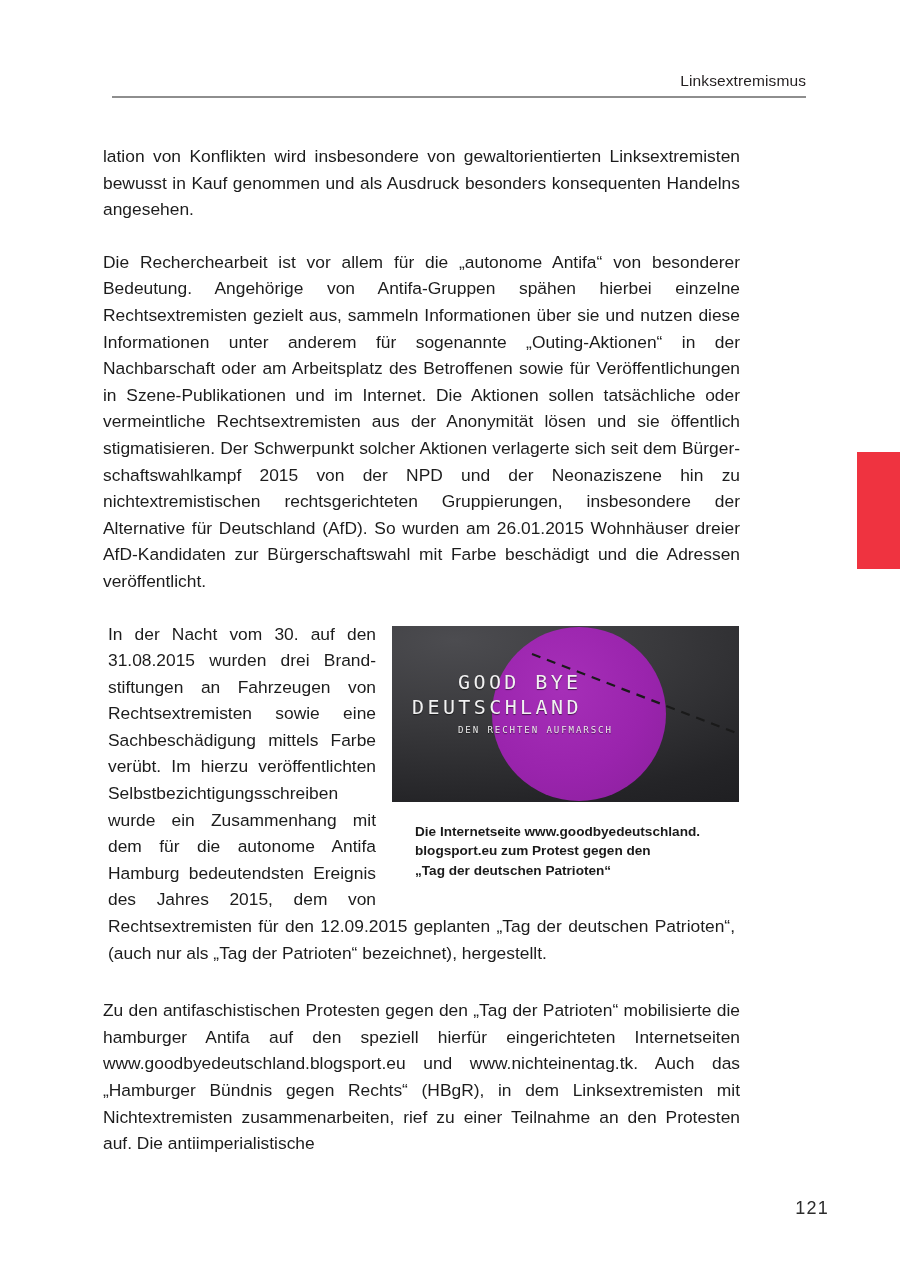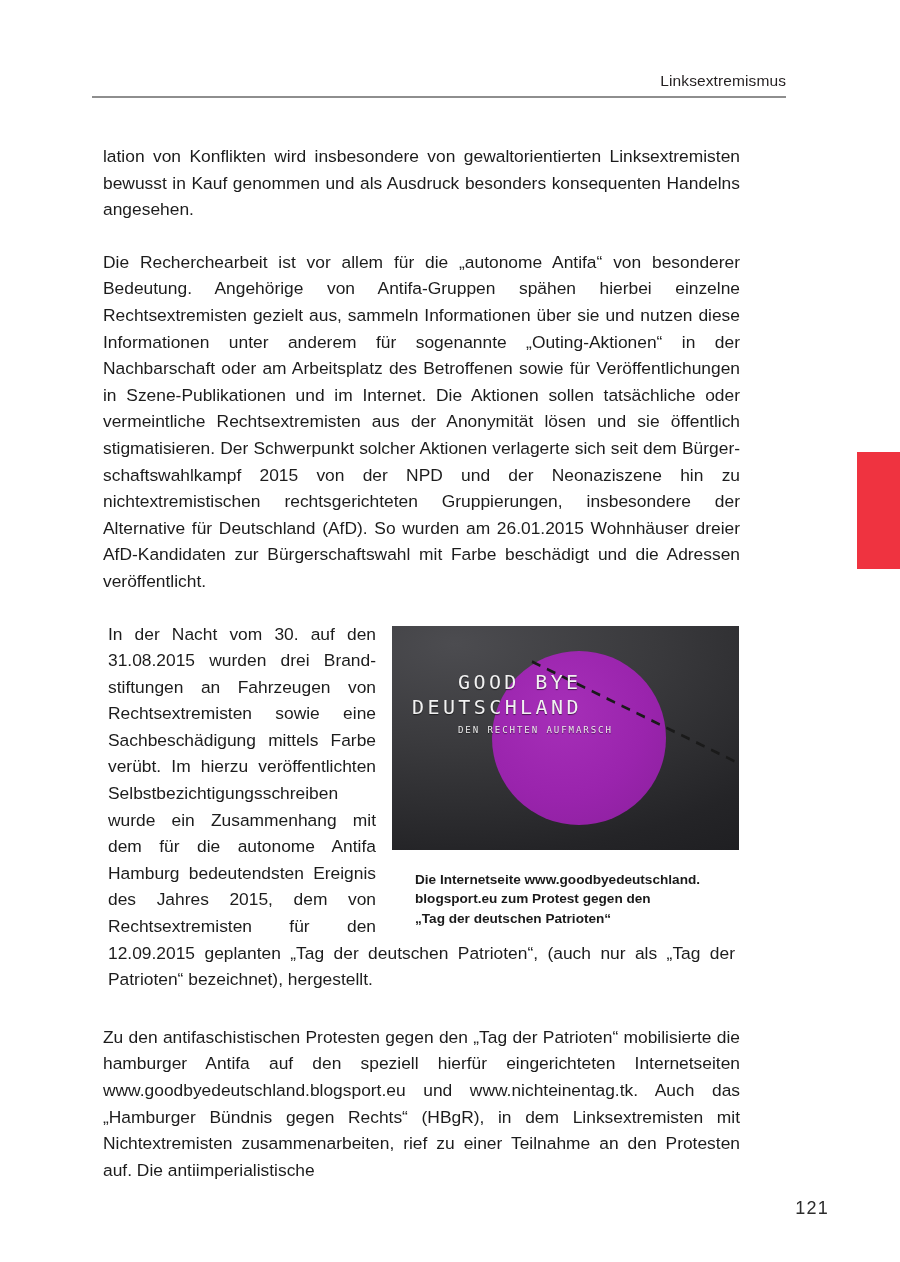--- a/index.html
+++ b/index.html
@@ -15,21 +15,21 @@
     position: relative;
     width: 900px;
     height: 1262px;
     overflow: hidden;
     background: #ffffff;
   }
 
   
   .running-head {
     position: absolute;
-    left: 92px;
+    left: 112px;
     top: 72px;
     width: 694px;
   }
   .running-head-text {
     display: block;
     text-align: right;
     font-size: 15.5px;
     letter-spacing: 0.1px;
     color: #231f20;
     line-height: 1.2;
@@ -79,21 +79,21 @@
 
   
   .figure {
     float: right;
     width: 348px;
     margin: 5px 0 8px 16px;
   }
   .figure-image {
     position: relative;
     width: 347px;
-    height: 224px;
+    height: 176px;
     overflow: hidden;
     background: #2d2d2f;
     background-image:
       radial-gradient(ellipse 150% 120% at 18% 8%, #4c4c50 0%, #3a3a3d 38%, #242427 78%, #1d1d20 100%);
   }
   .figure-circle {
     position: absolute;
     left: 54%;
     top: 50%;
     transform: translate(-50%, -50%);

